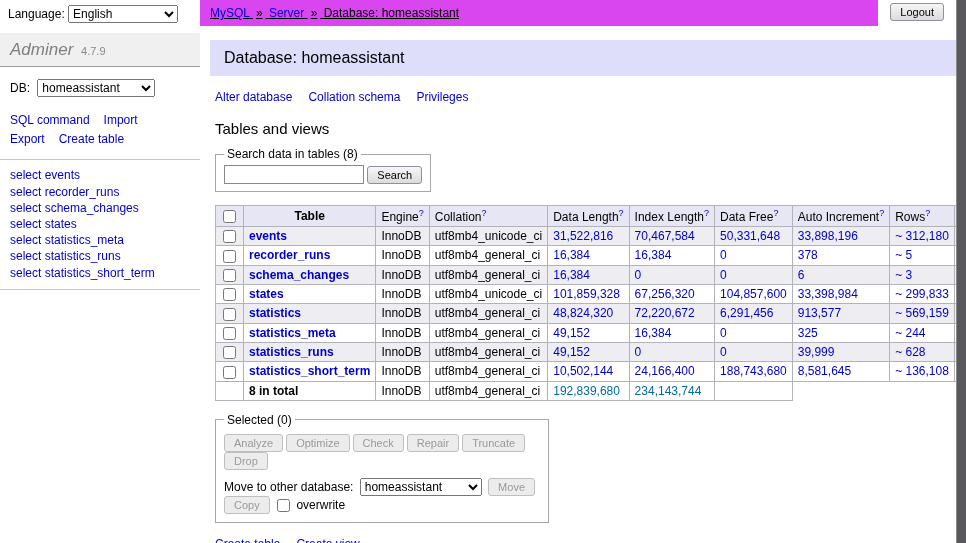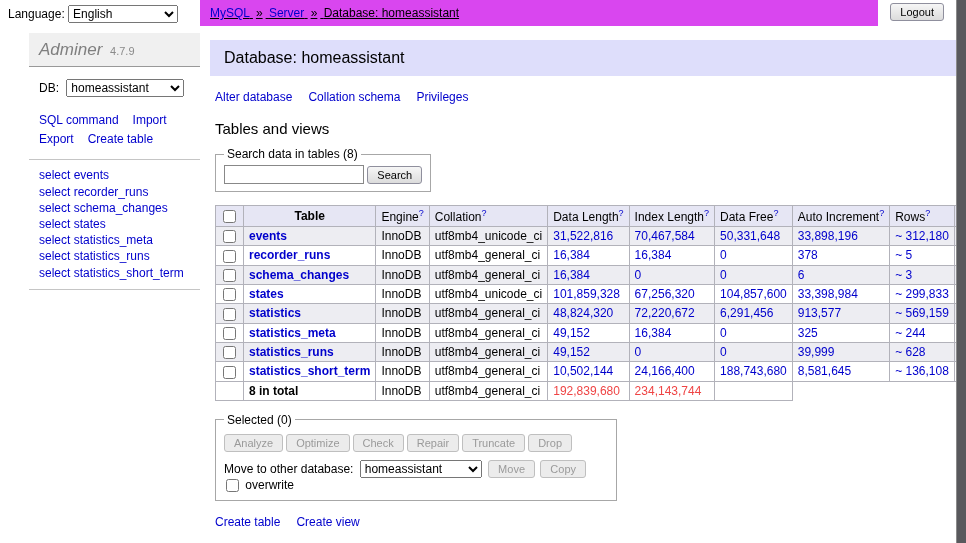--- a/index.html
+++ b/index.html
@@ -23,21 +23,21 @@
   
   .topbar { display: flex; align-items: stretch; height: 26px; }
   .lang { flex: none; width: 200px; padding: 5px 8px 0 8px; white-space: nowrap; }
   .lang select { width: 110px; }
   .crumbbar { flex: 1; background: #d946ef; line-height: 26px; padding: 0 10px; white-space: nowrap; text-decoration: underline; }
   .crumbbar .sep { color: #000; margin: 0 3px; }
   .logoutwrap { flex: none; padding: 3px 12px 0 12px; }
 
   
   .bodyrow { display: flex; align-items: flex-start; }
-  aside { flex: none; width: 200px; padding-left: 29px; }
+  aside { flex: none; width: 200px; }
   .content { flex: 1; padding: 0 12px 0 10px; }
 
   
   h1.logo {
     margin: 7px 0 0 0; padding: 7px 10px 6px 10px;
     background: #f0f0f0; border-bottom: 1px solid #999;
     font-size: 17px; font-weight: normal; font-style: italic; color: #7f7f7f;
   }
   h1.logo .logo-ver { font-size: 11px; font-style: normal; color: #8a8a8a; margin-left: 3px; }
   .db-row { padding: 12px 10px 6px 10px; }
@@ -63,37 +63,37 @@
   table.grid { border-collapse: collapse; margin: 13px 0 0 5px; }
   table.grid th, table.grid td {
     border: 1px solid #b2b2ba; padding: 2px 5px; font-size: 12px; height: 16px;
     white-space: nowrap; text-align: left; vertical-align: middle;
   }
   table.grid thead th { background: #e6e6f4; font-weight: normal; }
   table.grid thead th.tablecol { font-weight: bold; text-align: center; }
   .sup { vertical-align: super; font-size: 9px; color: #0000cc; cursor: pointer; }
   tr.odd td { background: #ededf2; }
   td.num { text-align: right; color: #0000cc; }
-  td.num.black { color: #ef4444; }
+  td.num.black { color: #0369a1; }
   a.tbl { font-weight: bold; }
   td.checkcol, th.checkcol { width: 22px; text-align: center; padding: 1px 3px; }
   input[type=checkbox] { margin: 0 2px; vertical-align: middle; }
   tr.totalrow td.bare { border: none; background: #fff; }
   tr.totalrow .lbl { font-weight: bold; }
   #head-row th:nth-child(2) { min-width: 112px; text-align: center; }
   #head-row th:nth-child(3) { min-width: 42px; }
   #head-row th:nth-child(4) { min-width: 90px; }
   #head-row th:nth-child(5) { min-width: 62px; }
   #head-row th:nth-child(6) { min-width: 66px; }
   #head-row th:nth-child(7) { min-width: 58px; }
   #head-row th:nth-child(8) { min-width: 72px; }
   #head-row th:nth-child(9) { min-width: 50px; }
   #head-row th:nth-child(10) { min-width: 50px; }
 
-  .selectedbox { margin-top: 12px; width: 402px; }
+  .selectedbox { margin-top: 12px; width: 334px; }
   .btnrow { padding: 3px 0 6px 0; }
   .btnrow .btn { margin-right: 3px; }
   .moverow { padding: 2px 0 1px 0; }
   .moverow select { width: 122px; margin: 0 3px; }
   .moverow .btn { margin-right: 2px; }
   .moverow .ovl { margin-left: 1px; }
 
   
   .scrollbar {
     position: absolute; top: 0; right: 0; width: 10px; height: 543px;

